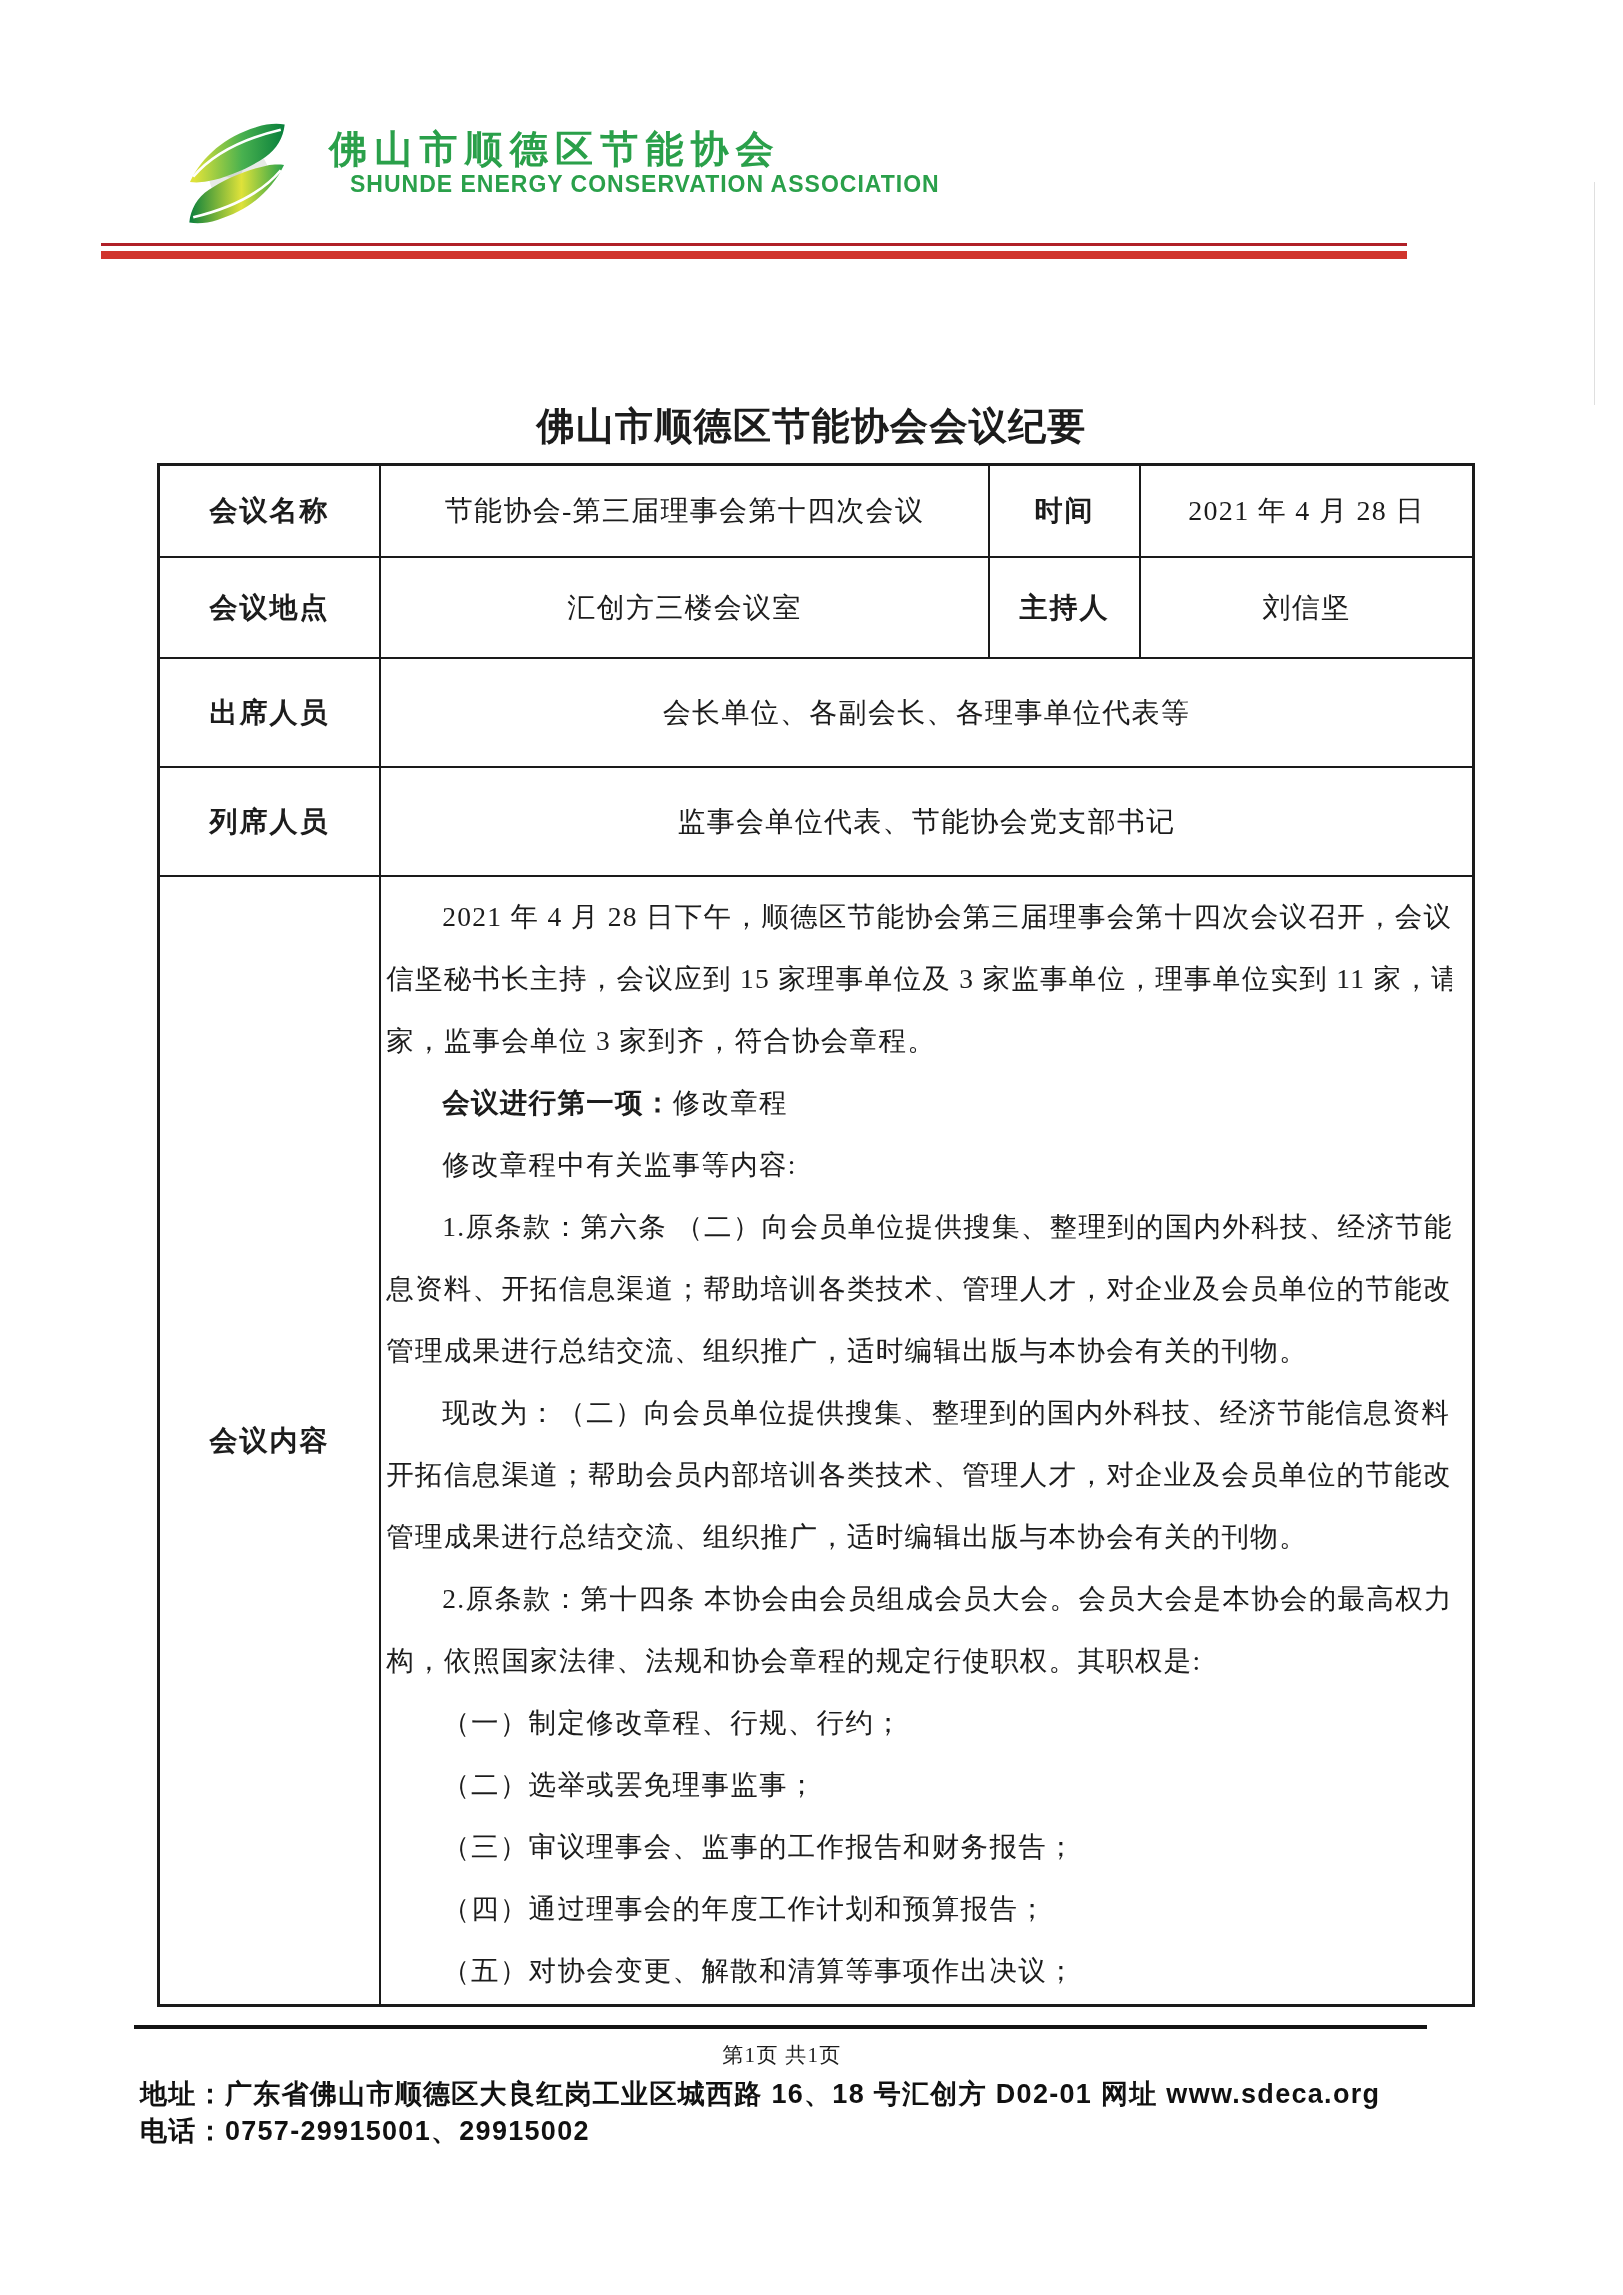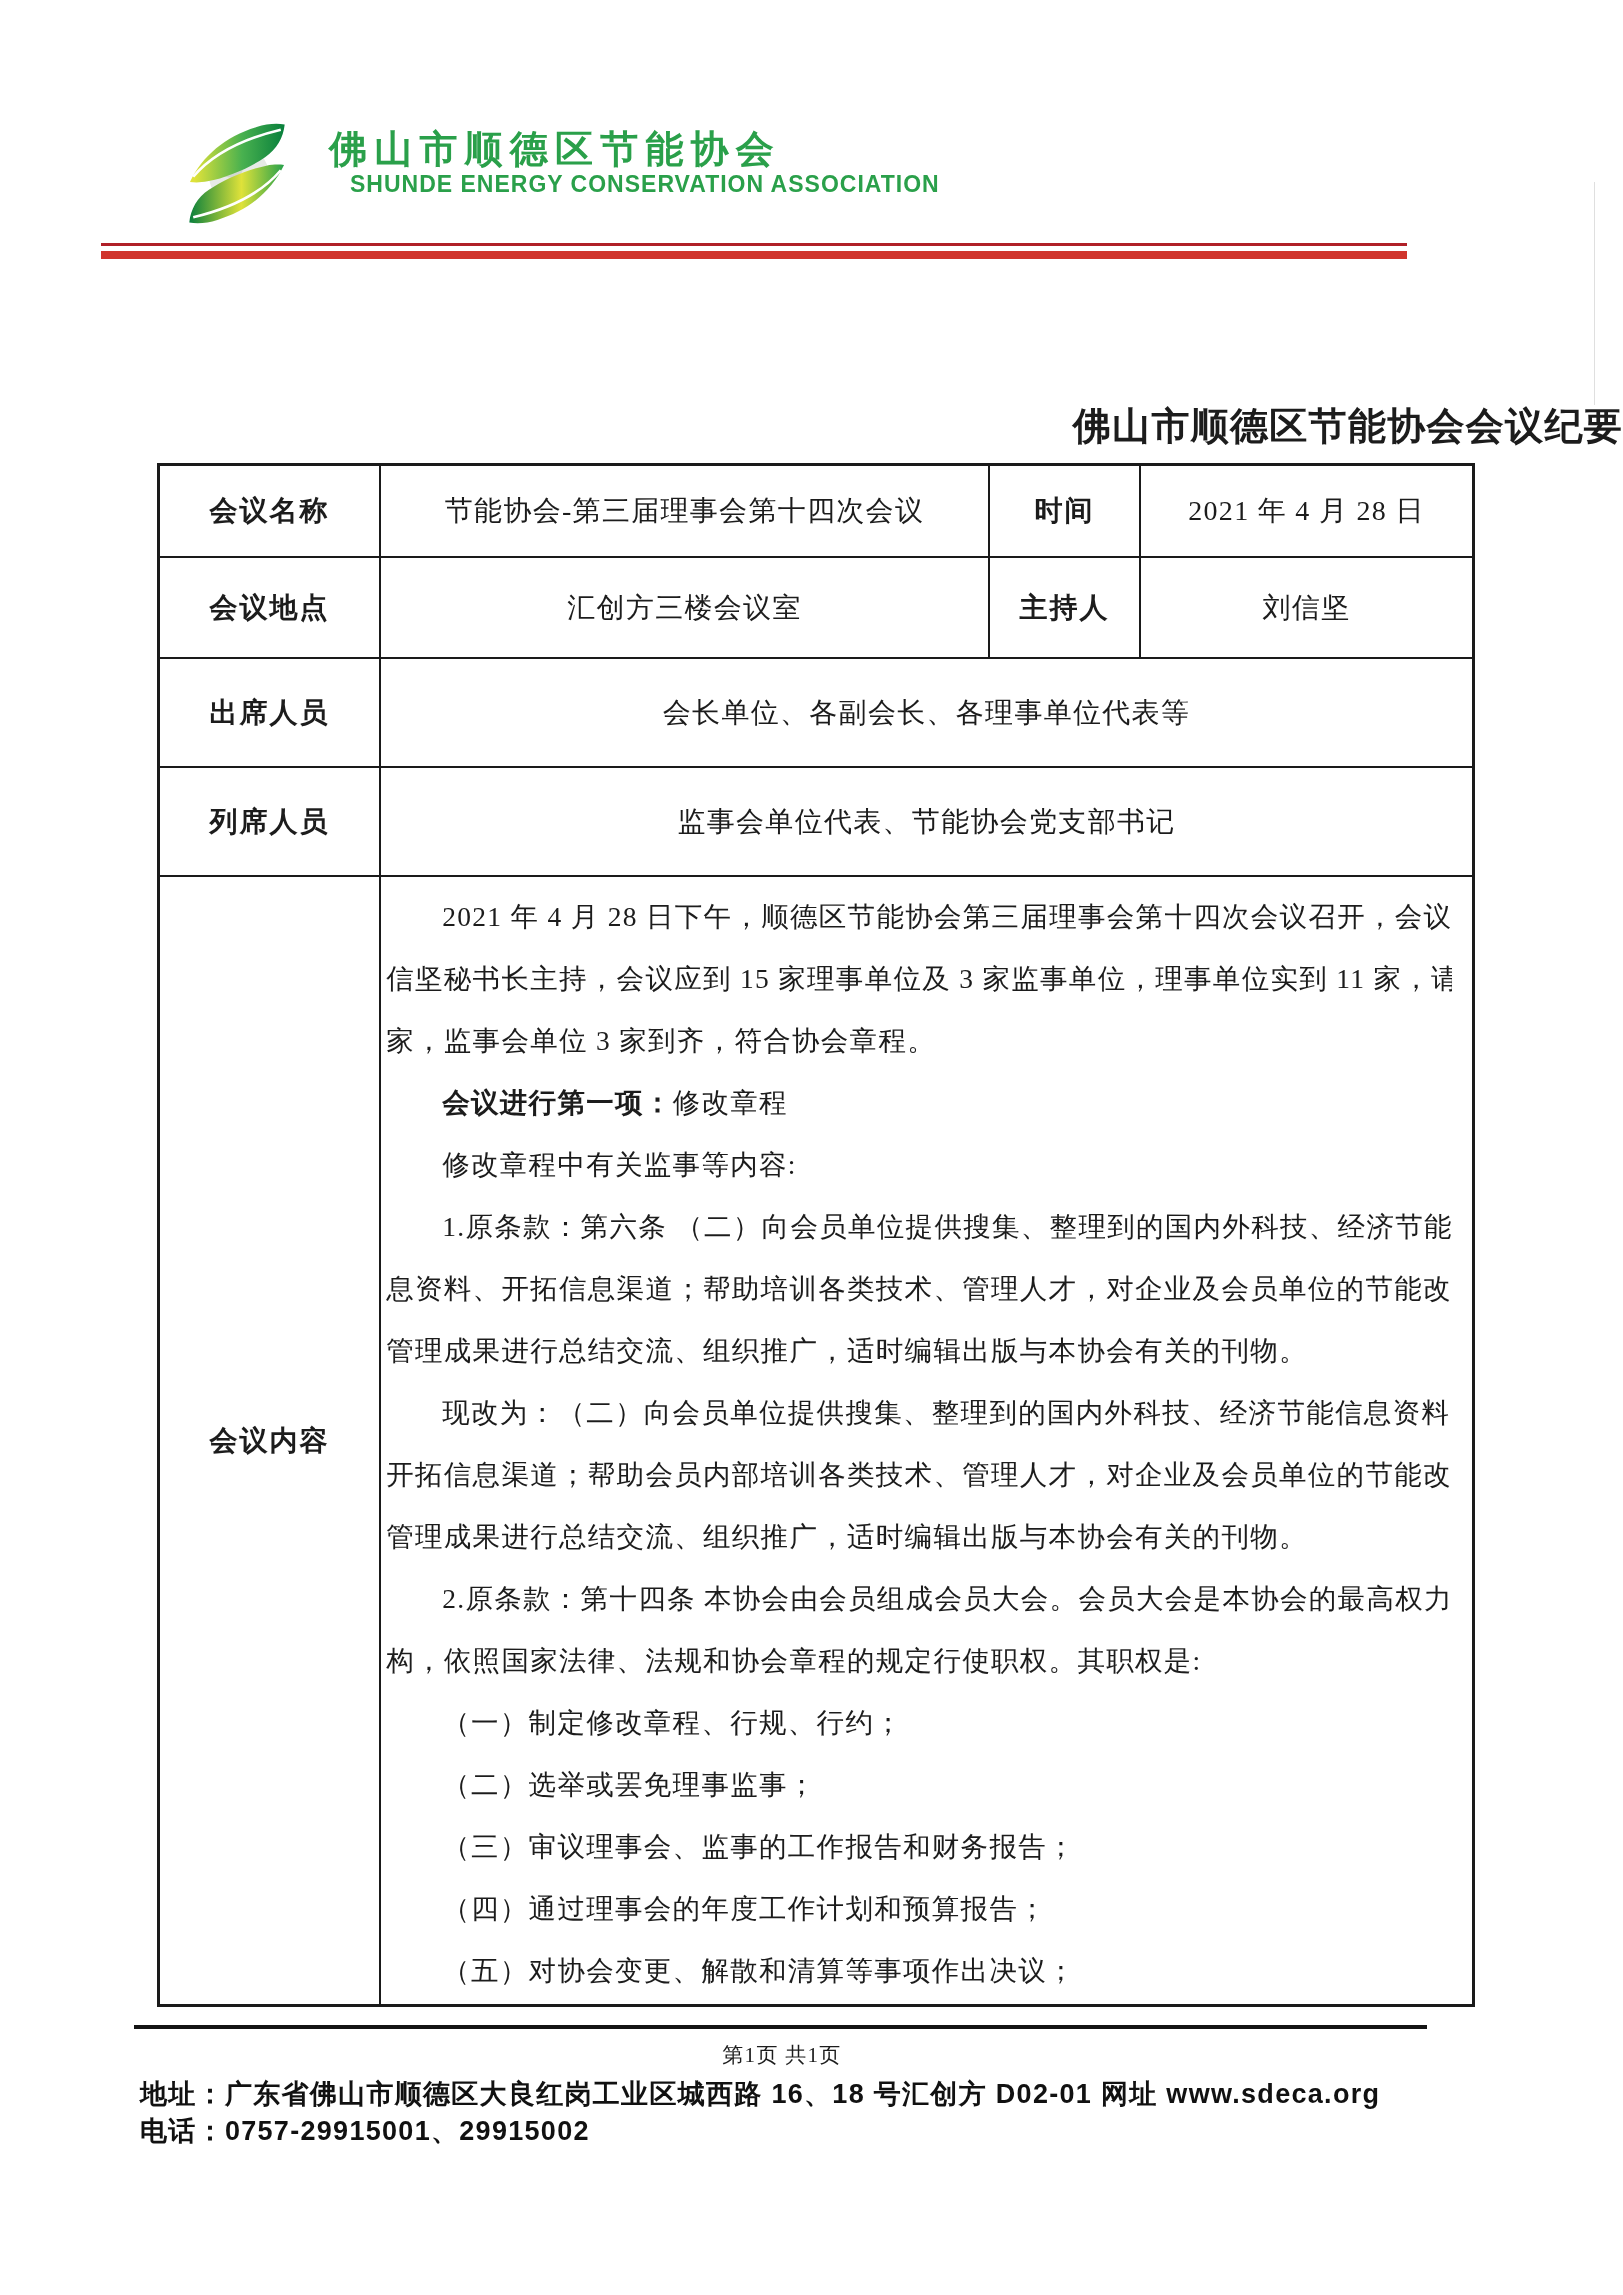--- a/index.html
+++ b/index.html
@@ -23,21 +23,21 @@
     font-family:"Liberation Sans","DejaVu Sans",sans-serif;
     font-size:23px;font-weight:700;letter-spacing:1px;
     color:#2aa04a;white-space:nowrap;margin-left:20px;
   }
   .rule-thin{position:absolute;left:101px;top:243px;width:1306px;height:3.3px;background:#b02028;}
   .rule-thick{position:absolute;left:101px;top:251px;width:1306px;height:7.9px;background:#d0342c;}
   .scan-streak{position:absolute;left:1594px;top:182px;width:1.3px;height:223px;background:#c9c9c9;opacity:.6;}
   
   .doc-title{
     position:absolute;left:0;top:401px;width:1623px;
-    text-align:right;font-size:38px;font-weight:700;letter-spacing:1.3px;
+    text-align:center;font-size:38px;font-weight:700;letter-spacing:1.3px;
     white-space:nowrap;
   }
   
   .meeting-table{
     position:absolute;left:157px;top:463px;
     display:grid;
     grid-template-columns:221px 609px 151px 331px;
     grid-template-rows:92px 101px 109px 109px 1127px;
     border:3.3px solid #1a1a1a;
     background:#fff;

